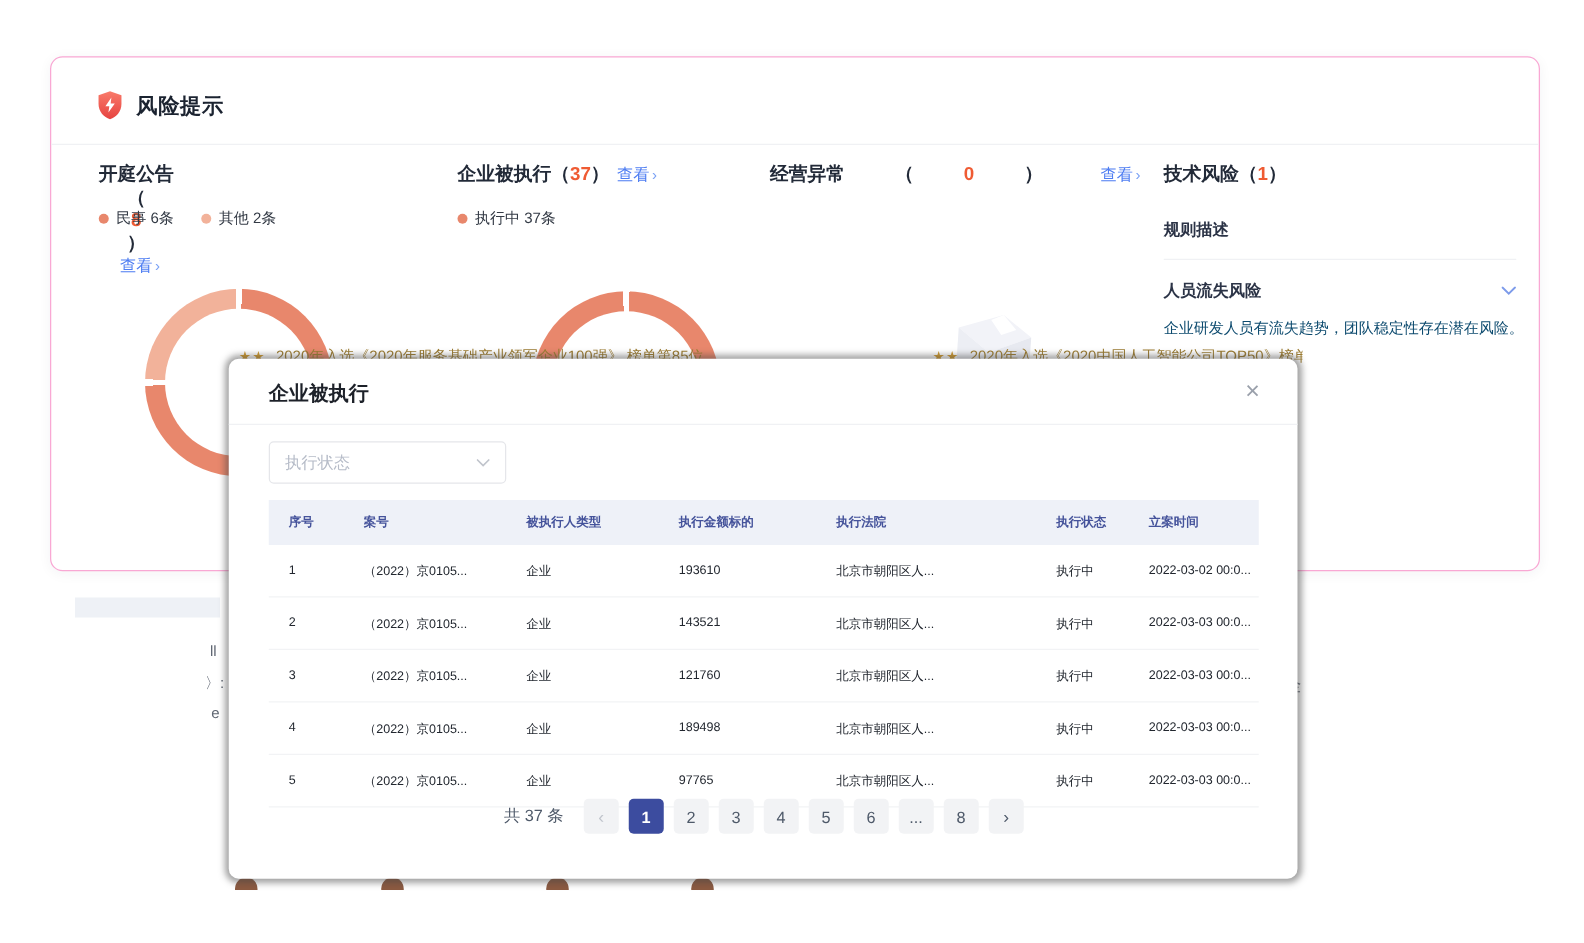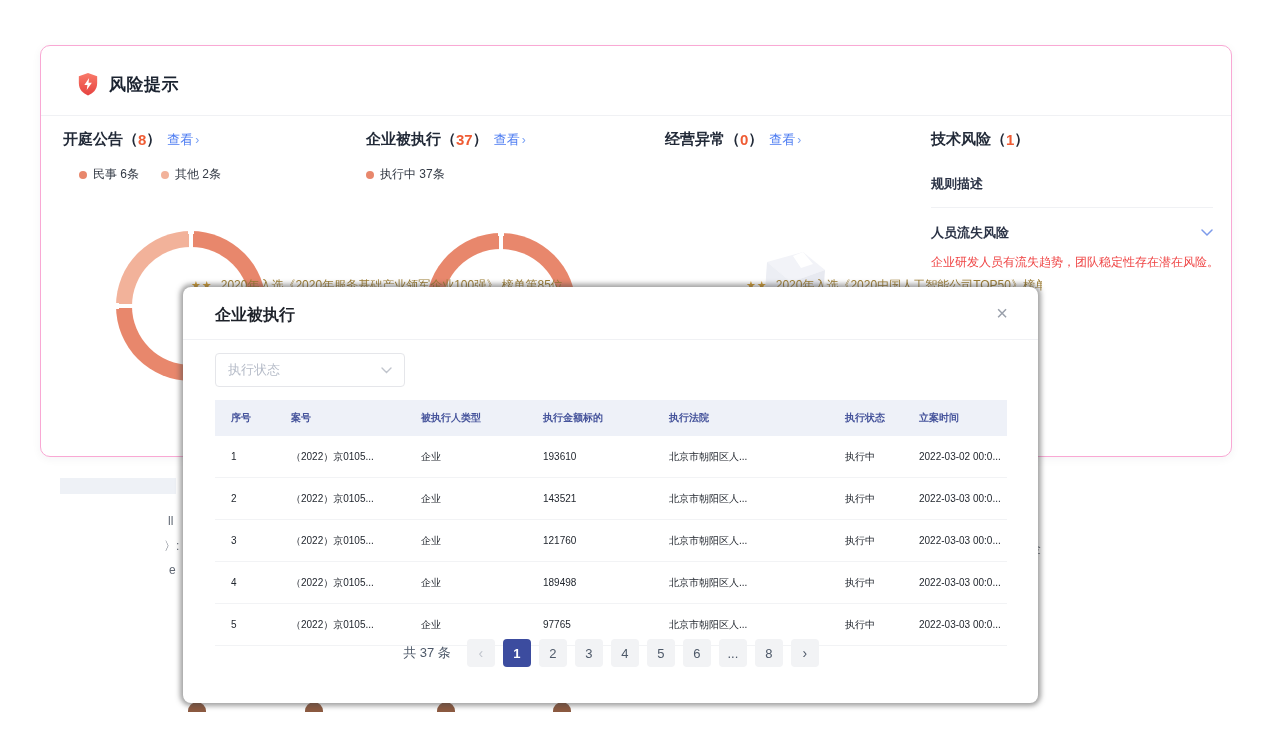--- a/index.html
+++ b/index.html
@@ -38,21 +38,21 @@
 
   
   .empty-box { position:absolute; left:712px; top:198px; z-index:2; }
 
   
   .tech-col { position:absolute; left:890px; top:84px; width:290px; }
   .tech-section { margin-top:26px; font-size:13px; font-weight:bold; color:#2b3346; }
   .tech-divider { margin-top:14px; width:282px; height:1px; background:#f0f1f4; }
   .tech-item-row { margin-top:16px; width:282px; display:flex; justify-content:space-between; align-items:center;text-align:right; }
   .tech-item { font-size:13px; font-weight:bold; color:#2b3346; }
-  .tech-desc { margin-top:12px; font-size:12px; color:#ef4444; width:300px; }
+  .tech-desc { margin-top:12px; font-size:12px; color:#0c4a6e; width:300px; }
 
   
   .honor { position:absolute; top:231px; z-index:2; font-size:12px; color:#9d7d33; white-space:nowrap; }
   .honor .stars { color:#d19b2f; letter-spacing:1px; margin-right:8px; font-size:11px; }
   .honor-left { left:150px; }
   .honor-right { left:705px; width:296px; overflow:hidden; }
 
   
   .frag { position:absolute; z-index:0; color:#5f6672; font-size:12px; }
   .frag-band { position:absolute; left:60px; top:478px; width:116px; height:16px; background:#eef1f6; z-index:0; }
@@ -117,21 +117,21 @@
         </linearGradient>
           </defs>
         <path d="M12 1 L22 4.5 V12 C22 19 17.5 23.5 12 25.5 C6.5 23.5 2 19 2 12 V4.5 Z" fill="url(#sg)"></path>
         <path d="M13.2 6.5 L8 14 H11.4 L10.6 19.5 L16.2 11.6 H12.6 Z" fill="#ffffff"></path>
       </svg>
     </span>
     <span class="card-title">风险提示</span>
   </div>
   <div class="card-divider"></div>
 
-  <div class="col-header" style="left:22px;">
+  <div class="col-header" style="left:38px;flex-direction:column;">
     <span class="col-label">开庭公告</span>
     <span class="col-paren">（</span>
     <span class="col-count">8</span>
     <span class="col-paren">）</span>
     <a class="view-link">
       <span>查看</span>
       <span class="view-arrow">›</span>
     </a>
   </div>
   <div class="legend" style="left:38px;">
@@ -157,21 +157,21 @@
     </a>
   </div>
   <div class="legend" style="left:325px;">
     <span class="legend-item">
       <span class="ldot ldot-dark"></span>
       <span>执行中 37条</span>
     </span>
   </div>
   <div class="donut donut-2"></div>
 
-  <div class="col-header" style="left:624px;">
+  <div class="col-header" style="left:575px;gap:40px;">
     <span class="col-label">经营异常</span>
     <span class="col-paren">（</span>
     <span class="col-count">0</span>
     <span class="col-paren">）</span>
     <a class="view-link">
       <span>查看</span>
       <span class="view-arrow">›</span>
     </a>
   </div>
   <div class="empty-box">

